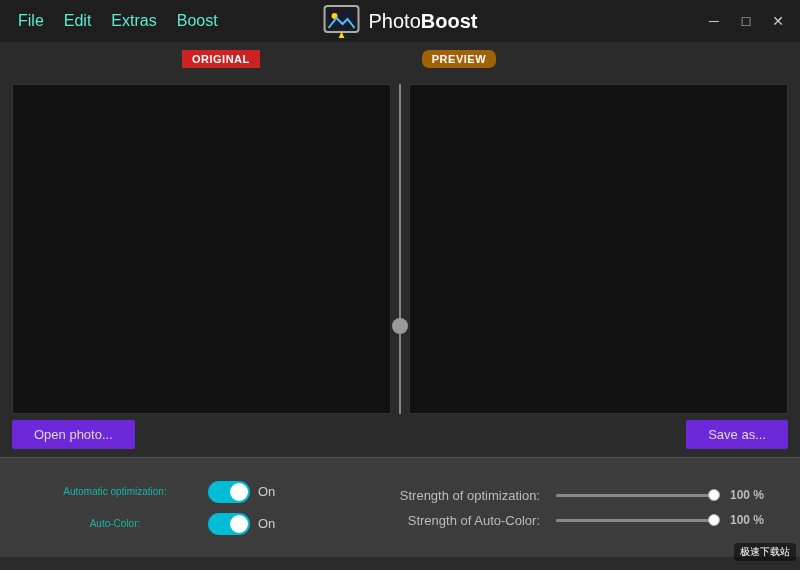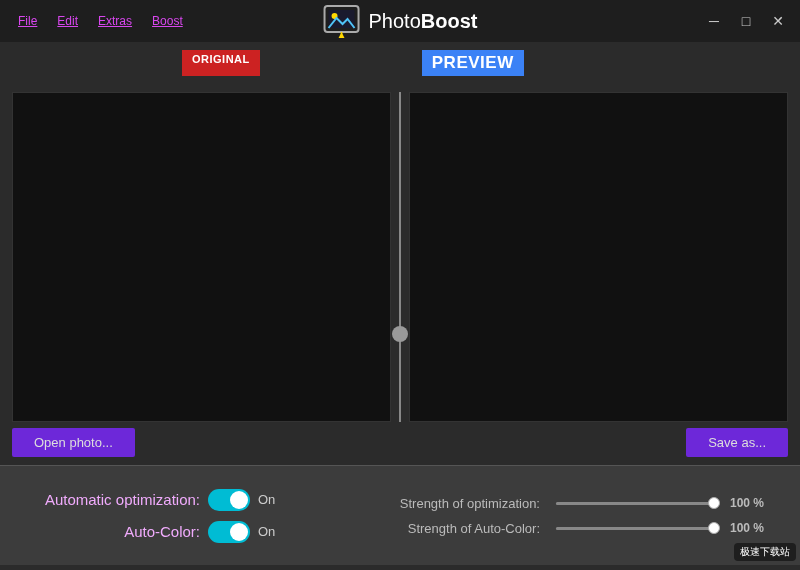--- a/index.html
+++ b/index.html
@@ -27,25 +27,24 @@
       align-items: center;
       gap: 0;
     }
     .menu-bar {
       display: flex;
       align-items: center;
       gap: 0;
       margin-left: 8px;
     }
     .menu-item {
-      color: #d946ef;
-      font-size: 12px;
+      color: #5eead4;
+      font-size: 16px;
       padding: 4px 10px;
       cursor: pointer;
-      text-decoration: underline;
     }
 
     .title-center {
       display: flex;
       align-items: center;
       gap: 8px;
       position: absolute;
       left: 50%;
       transform: translateX(-50%);
     }
@@ -91,27 +90,28 @@
     .label-original {
       background: #cc2222;
       color: #fff;
       font-size: 11px;
       font-weight: 600;
       padding: 3px 10px;
       letter-spacing: 0.5px;
       margin-left: 170px;
     }
     .label-preview {
-      background: #3b82f6;
+      background: #a16207;
       color: #fff;
-      font-size: 17px;
+      font-size: 11px;
       font-weight: 600;
       padding: 3px 10px;
       letter-spacing: 0.5px;
       margin-left: 162px;
+      border-radius: 7px;
     }
 
     .viewer-row {
       display: flex;
       position: relative;
       height: 330px;
       gap: 0;
     }
     .photo-panel {
       flex: 1;
@@ -174,23 +174,23 @@
       flex-direction: column;
       gap: 10px;
       min-width: 320px;
     }
     .control-row {
       display: flex;
       align-items: center;
       gap: 8px;
     }
     .control-label {
-      font-size: 15px;
-      color: #f0abfc;
-      text-align: right;
+      font-size: 10px;
+      color: #14b8a6;
+      text-align: center;
       min-width: 170px;
     }
     
     .toggle {
       width: 42px;
       height: 22px;
       background: #00bcd4;
       border-radius: 11px;
       position: relative;
       cursor: pointer;

